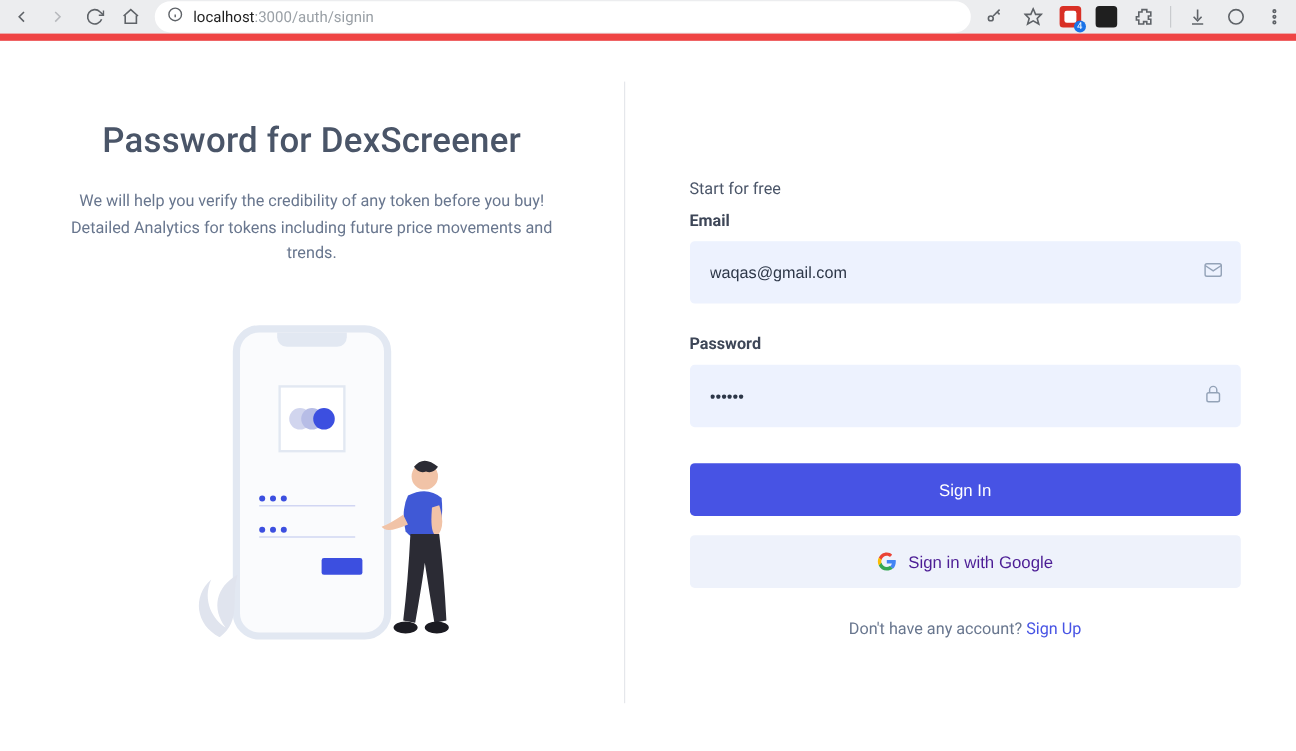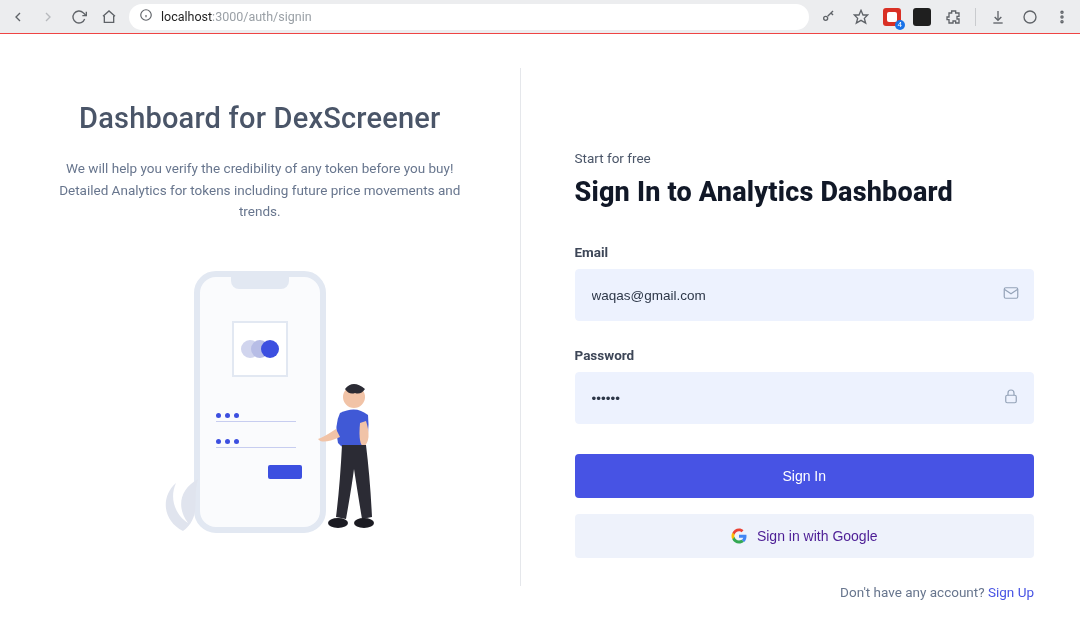--- a/index.html
+++ b/index.html
@@ -1,19 +1,19 @@
 <!DOCTYPE html>
 <html><head>
 <meta charset="utf-8">
 <style>
   * { box-sizing: border-box; margin: 0; padding: 0; }
   body { font-family: -apple-system, BlinkMacSystemFont, "Segoe UI", Roboto, Helvetica, Arial, sans-serif; width: 1080px; height: 626px; overflow: hidden; background: #fff; }
 
   
-  .chrome-bar { height: 34px; background: #ecedef; display: flex; align-items: center; padding: 0 8px; gap: 10px; border-bottom: 1px solid #ef4444; }
+  .chrome-bar { height: 34px; background: #ecedef; display: flex; align-items: center; padding: 0 8px; gap: 10px; border-bottom: 6px solid #ef4444; }
   .nav-btn { width: 22px; height: 22px; display:flex; align-items:center; justify-content:center; color:#5f6368; }
   .nav-btn.disabled { color:#b7b9bd; }
   .nav-btn svg { width:16px; height:16px; stroke:currentColor; fill:none; stroke-width:2; }
   .addr { flex:0 0 680px; height:26px; background:#fff; border-radius:13px; display:flex; align-items:center; padding:0 10px; font-size:12.5px; color:#5f6368; gap:8px; }
   .addr .secure svg{width:14px;height:14px;stroke:#5f6368;fill:none;stroke-width:2;}
   .addr .url { color:#1f1f1f; }
   .addr .url .muted{ color:#9aa0a6; }
   .right-icons { margin-left:auto; display:flex; align-items:center; gap:12px; }
   .chip { display:flex; align-items:center; justify-content:center; width:20px; height:20px; color:#5f6368; }
   .chip svg{ width:16px; height:16px; stroke:currentColor; fill:none; stroke-width:2; }
@@ -55,21 +55,21 @@
   .eyebrow { font-size:13.5px; color:#4a5568; margin-bottom:10px; }
   .title { font-size:27px; font-weight:800; color:#111827; letter-spacing:0.2px; margin-bottom:36px; }
   .label { font-size:13.5px; color:#3d4657; margin-bottom:9px;font-weight:bold; }
   .field { position:relative; margin-bottom:26px;}
   .input { width:100%; height:52px; background:#edf2fe; border:1px solid #edf2fe; border-radius:4px; padding:0 40px 0 16px; font-size:13.5px; color:#2d3748; outline:none; }
   .field-ico { position:absolute; right:14px; top:50%; transform:translateY(-50%); color:#94a3b8; }
   .field-ico svg{ width:18px; height:18px; fill:none; stroke:currentColor; stroke-width:1.6;}
   .btn-primary { width:100%; height:44px; border:none; background:#4753e4; color:#fff; font-size:14px; border-radius:4px; cursor:pointer; margin-top:4px; margin-bottom:16px;}
   .btn-google { width:100%; height:44px; border:none; background:#eef2fb; color:#4c1d95; font-size:14px; border-radius:4px; cursor:pointer; display:flex; align-items:center; justify-content:center; gap:10px;}
   .g-logo{ width:16px; height:16px; }
-  .signup-row { text-align:right; font-size:13.5px; color:#68768e; margin-top:26px;}
+  .signup-row { text-align:center; font-size:13.5px; color:#68768e; margin-top:26px;}
   .link { color:#4753e4; cursor:pointer;}
 </style>
 </head>
 <body>
 
 <div class="chrome-bar">
   <div class="nav-btn">
     <svg viewBox="0 0 24 24">
         <polyline points="15 18 9 12 15 6"></polyline>
       </svg>
@@ -146,21 +146,21 @@
           <circle cx="12" cy="19" r="1.6"></circle>
         </svg>
     </div>
   </div>
 </div>
 
 <div class="page">
 
   <div class="col-left">
     <div class="hero-title">
-      <div>Dashboard for DexScreener</div>
+      <div>Password for DexScreener</div>
     </div>
     <div class="hero-sub">We will help you verify the credibility of any token before you buy! Detailed Analytics for tokens including future price movements and trends.</div>
 
     <div class="illus">
       <div class="phone">
         <div class="notch"></div>
         <div class="card">
           <div class="moon m1"></div>
           <div class="moon m2"></div>
           <div class="moon m3"></div>
@@ -198,21 +198,20 @@
           <ellipse cx="52" cy="140" rx="10" ry="5" fill="#1b1b22"></ellipse>
         </svg>
       </div>
     </div>
   </div>
 
   <div class="divider"></div>
 
   <div class="col-right">
     <div class="eyebrow">Start for free</div>
-    <div class="title">Sign In to Analytics Dashboard</div>
 
     <div class="label">Email</div>
     <div class="field">
       <input class="input" type="text" value="waqas@gmail.com" style="">
       <span class="field-ico">
         <svg viewBox="0 0 24 24">
             <rect x="3" y="5" width="18" height="14" rx="2"></rect>
             <polyline points="3 7 12 13 21 7"></polyline>
           </svg>
       </span>

